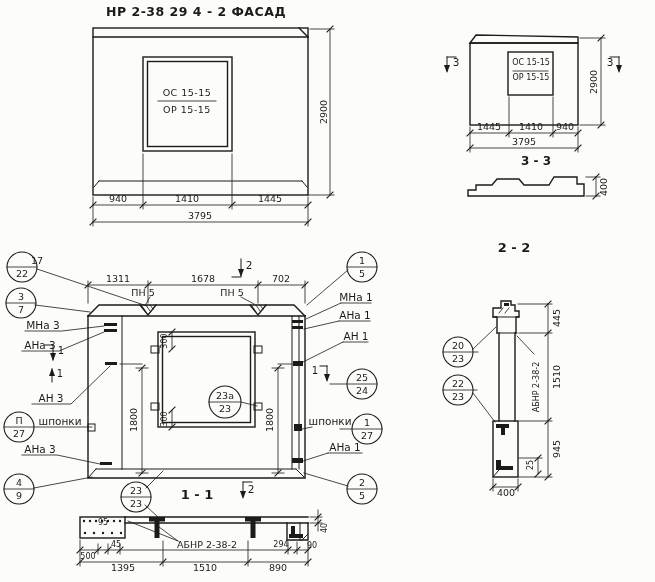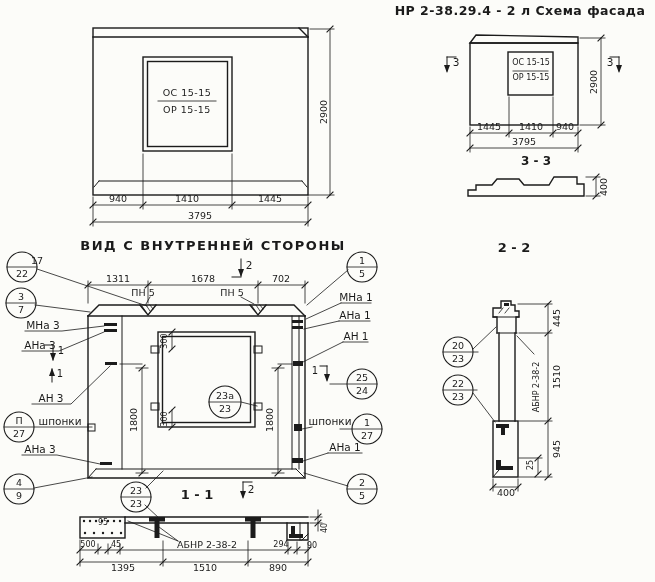--- a/index.html
+++ b/index.html
@@ -258,42 +258,41 @@
     <circle cx="362" cy="267" r="15"></circle>
     <circle cx="362" cy="384" r="15"></circle>
     <circle cx="367" cy="429" r="15"></circle>
     <circle cx="362" cy="489" r="15"></circle>
     <circle cx="136" cy="497" r="15"></circle>
     <circle cx="458" cy="352" r="15"></circle>
     <circle cx="458" cy="390" r="15"></circle>
   </g>
 </svg>
 
+<span class="t ttl2" style="left:196px;top:12px">НР 2-38 29 4 - 2  ФАСАД</span>
 <span class="t win" style="left:187px;top:93px">ОС 15-15</span>
 <span class="t win" style="left:187px;top:110px">ОР 15-15</span>
 <span class="t s9" style="left:118px;top:199px">940</span>
 <span class="t s9" style="left:187px;top:199px">1410</span>
 <span class="t s9" style="left:270px;top:199px">1445</span>
 <span class="t s9" style="left:200px;top:216px">3795</span>
 <span class="tv s9" style="left:324px;top:112px">2900</span>
 
-<span class="t ttl2" style="left:520px;top:11px">НР 2-38.29.4 - 2 л  Схема фасада</span>
 <span class="t win2" style="left:531px;top:63px">ОС 15-15</span>
 <span class="t win2" style="left:531px;top:78px">ОР 15-15</span>
 <span class="t s11" style="left:456px;top:62px">3</span>
 <span class="t s11" style="left:610px;top:62px">3</span>
 <span class="t s9" style="left:489px;top:127px">1445</span>
 <span class="t s9" style="left:531px;top:127px">1410</span>
 <span class="t s9" style="left:565px;top:127px">940</span>
 <span class="t s9" style="left:524px;top:142px">3795</span>
 <span class="tv s9" style="left:594px;top:82px">2900</span>
 <span class="t s12" style="left:536px;top:161px">3 - 3</span>
 <span class="tv s9" style="left:604px;top:187px">400</span>
 
-<span class="t ttl" style="left:213px;top:245px">ВИД С ВНУТРЕННЕЙ СТОРОНЫ</span>
 <span class="t s9" style="left:118px;top:279px">1311</span>
 <span class="t s9" style="left:203px;top:279px">1678</span>
 <span class="t s9" style="left:281px;top:279px">702</span>
 <span class="t s9" style="left:143px;top:293px">ПН 5</span>
 <span class="t s9" style="left:232px;top:293px">ПН 5</span>
 <span class="t s11" style="left:249px;top:265px">2</span>
 <span class="t s11" style="left:251px;top:489px">2</span>
 <span class="tv s9" style="left:134px;top:420px">1800</span>
 <span class="tv s9" style="left:270px;top:420px">1800</span>
 <span class="tv s8" style="left:165px;top:341px">300</span>
@@ -332,21 +331,21 @@
 <span class="t s9" style="left:362px;top:496px">5</span>
 <span class="t s9" style="left:136px;top:491px">23</span>
 <span class="t s9" style="left:136px;top:504px">23</span>
 <span class="t s9" style="left:458px;top:346px">20</span>
 <span class="t s9" style="left:458px;top:359px">23</span>
 <span class="t s9" style="left:458px;top:384px">22</span>
 <span class="t s9" style="left:458px;top:397px">23</span>
 
 <span class="t s13" style="left:197px;top:494px">1 - 1</span>
 <span class="t s9" style="left:207px;top:545px">АБНР 2-38-2</span>
-<span class="t s8" style="left:88px;top:545px">500</span>
+<span class="t s8" style="left:88px;top:557px">500</span>
 <span class="t s8" style="left:103px;top:523px">95</span>
 <span class="t s8" style="left:116px;top:545px">45</span>
 <span class="t s8" style="left:281px;top:545px">294</span>
 <span class="t s8" style="left:312px;top:546px">90</span>
 <span class="tv s8" style="left:325px;top:528px">40</span>
 <span class="t s9" style="left:123px;top:568px">1395</span>
 <span class="t s9" style="left:205px;top:568px">1510</span>
 <span class="t s9" style="left:278px;top:568px">890</span>
 
 <span class="t s13" style="left:514px;top:247px">2 - 2</span>

